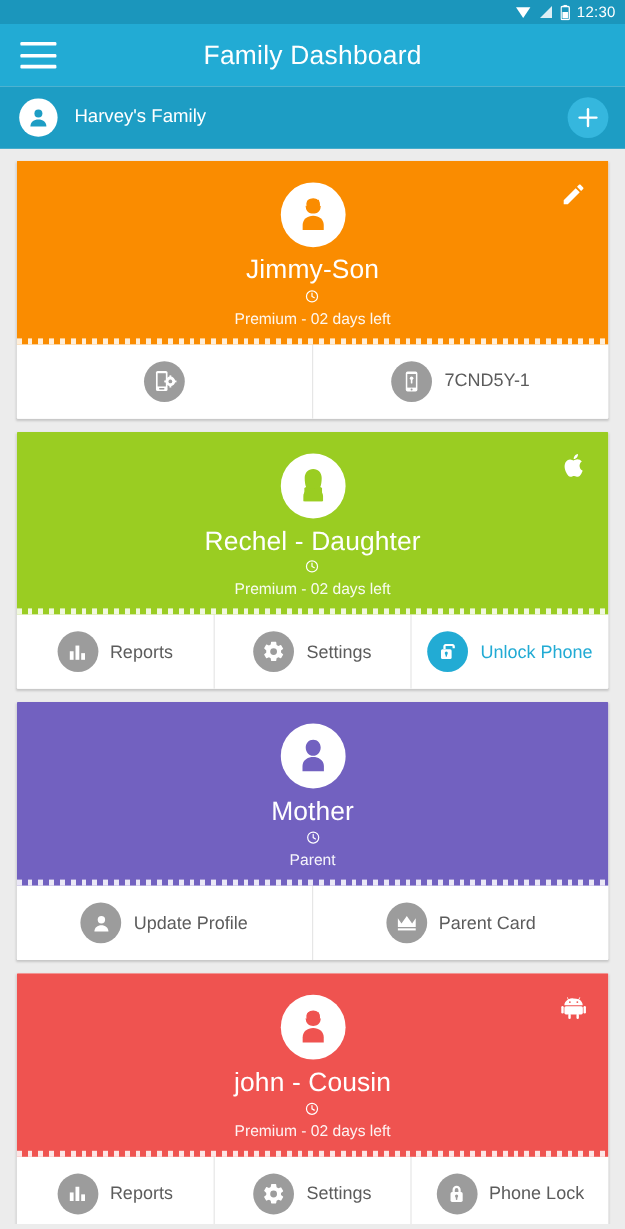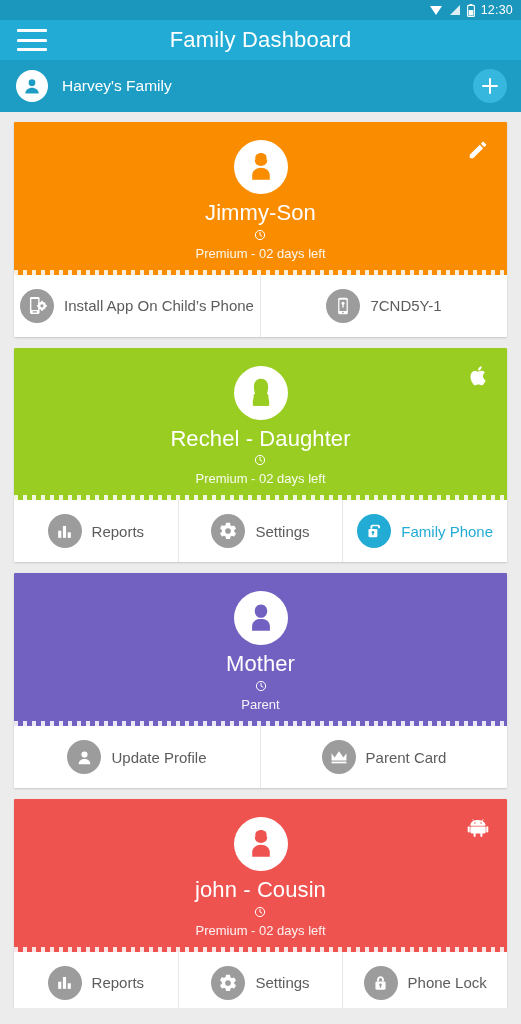--- a/index.html
+++ b/index.html
@@ -26,21 +26,21 @@
   }
   .status-time {
     font-size: 12.5px;
     color: #ffffff;
     letter-spacing: .2px;
   }
   .sb-icon { display: block; }
 
   
   .toolbar {
-    height: 40px;
+    height: 52px;
     background: #22ABD4;
     display: flex;
     align-items: center;
     position: relative;
   }
   .hamburger {
     width: 30px;
     height: 22px;
     margin-left: 17px;
     display: flex;
@@ -284,21 +284,20 @@
     <circle cx="17.1" cy="12.4" r="4.6" fill="#ffffff"></circle>
     <circle cx="17.1" cy="12.4" r="1.8" fill="#9C9C9C"></circle>
     <g fill="#ffffff">
       <rect x="16.2" y="6.6" width="1.8" height="2.4"></rect>
       <rect x="16.2" y="15.8" width="1.8" height="2.4"></rect>
       <rect x="11.3" y="11.5" width="2.4" height="1.8"></rect>
       <rect x="20.5" y="11.5" width="2.4" height="1.8"></rect>
     </g>
   </svg>
             </div>
-            <span class="action-label">Install App On Child’s Phone</span>
           </div>
           <div class="action">
             <div class="action-icon">
               <svg viewBox="0 0 24 24" width="20" height="20">
     <rect x="6.2" y="2" width="11.6" height="20" rx="1.8" fill="#ffffff"></rect>
     <rect x="7.7" y="4.4" width="8.6" height="13.6" fill="#9C9C9C"></rect>
     <circle cx="12" cy="19.9" r="1" fill="#9C9C9C"></circle>
     <circle cx="12" cy="8.6" r="1.8" fill="#ffffff"></circle>
     <rect x="11.2" y="9.4" width="1.6" height="4.6" rx=".7" fill="#ffffff"></rect>
   </svg>
@@ -352,21 +351,21 @@
           </div>
           <div class="action">
             <div class="action-icon accent">
               <svg viewBox="0 0 24 24" width="19" height="20">
     <path d="M16.6 4.1c1.3 0 2.4 1.1 2.4 2.5v2h-2.4v-2a.5.5 0 0 0-.5-.5H9.3V9.3H6.9V6.6c0-1.4 1.1-2.5 2.4-2.5z" fill="#ffffff"></path>
     <rect x="4.4" y="9.4" width="11.2" height="10.4" rx="1.6" fill="#ffffff"></rect>
     <circle cx="10" cy="13.6" r="1.6" fill="#22ABD4"></circle>
     <rect x="9.25" y="14.2" width="1.5" height="3.2" rx=".7" fill="#22ABD4"></rect>
   </svg>
             </div>
-            <span class="action-label accent">Family Phone</span>
+            <span class="action-label accent">Unlock Phone</span>
           </div>
         </div>
       </div>
       <div class="card">
         <div class="card-head" style="background: rgb(114, 97, 192);">
           <div class="card-avatar">
             <svg viewBox="0 0 24 24" width="34" height="34" style="color: rgb(114, 97, 192);">
     <path d="M12 2.4c-2.6 0-4.4 2-4.4 4.6 0 2.7 2 4.9 4.4 4.9s4.4-2.2 4.4-4.9c0-2.6-1.8-4.6-4.4-4.6z" fill="currentColor"></path>
     <path d="M12 12.6c-3.5 0-6.3 2.1-6.3 5.3V21h12.6v-3.1c0-3.2-2.8-5.3-6.3-5.3z" fill="currentColor"></path>
   </svg>

